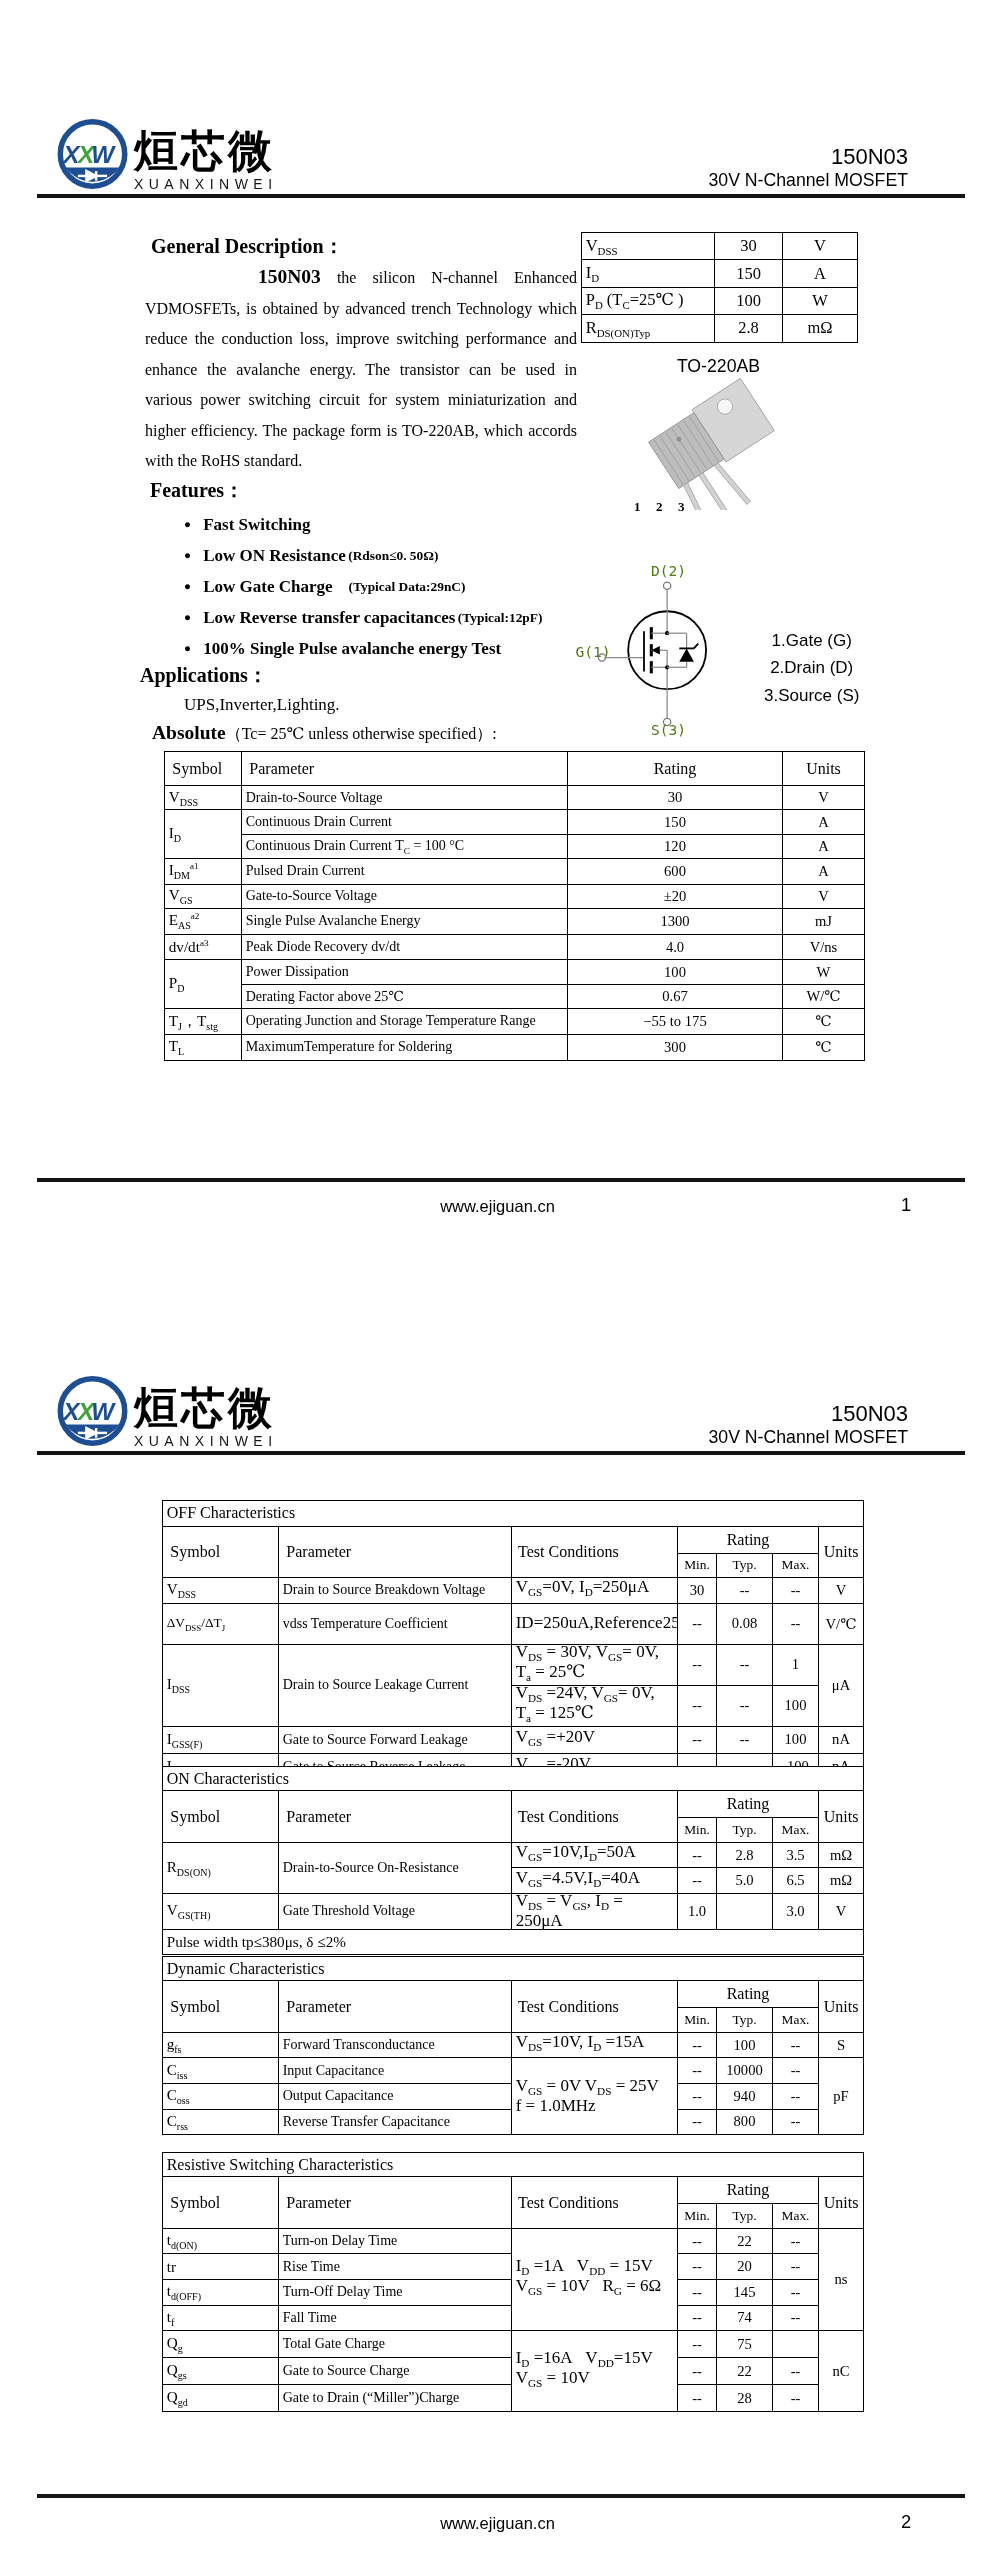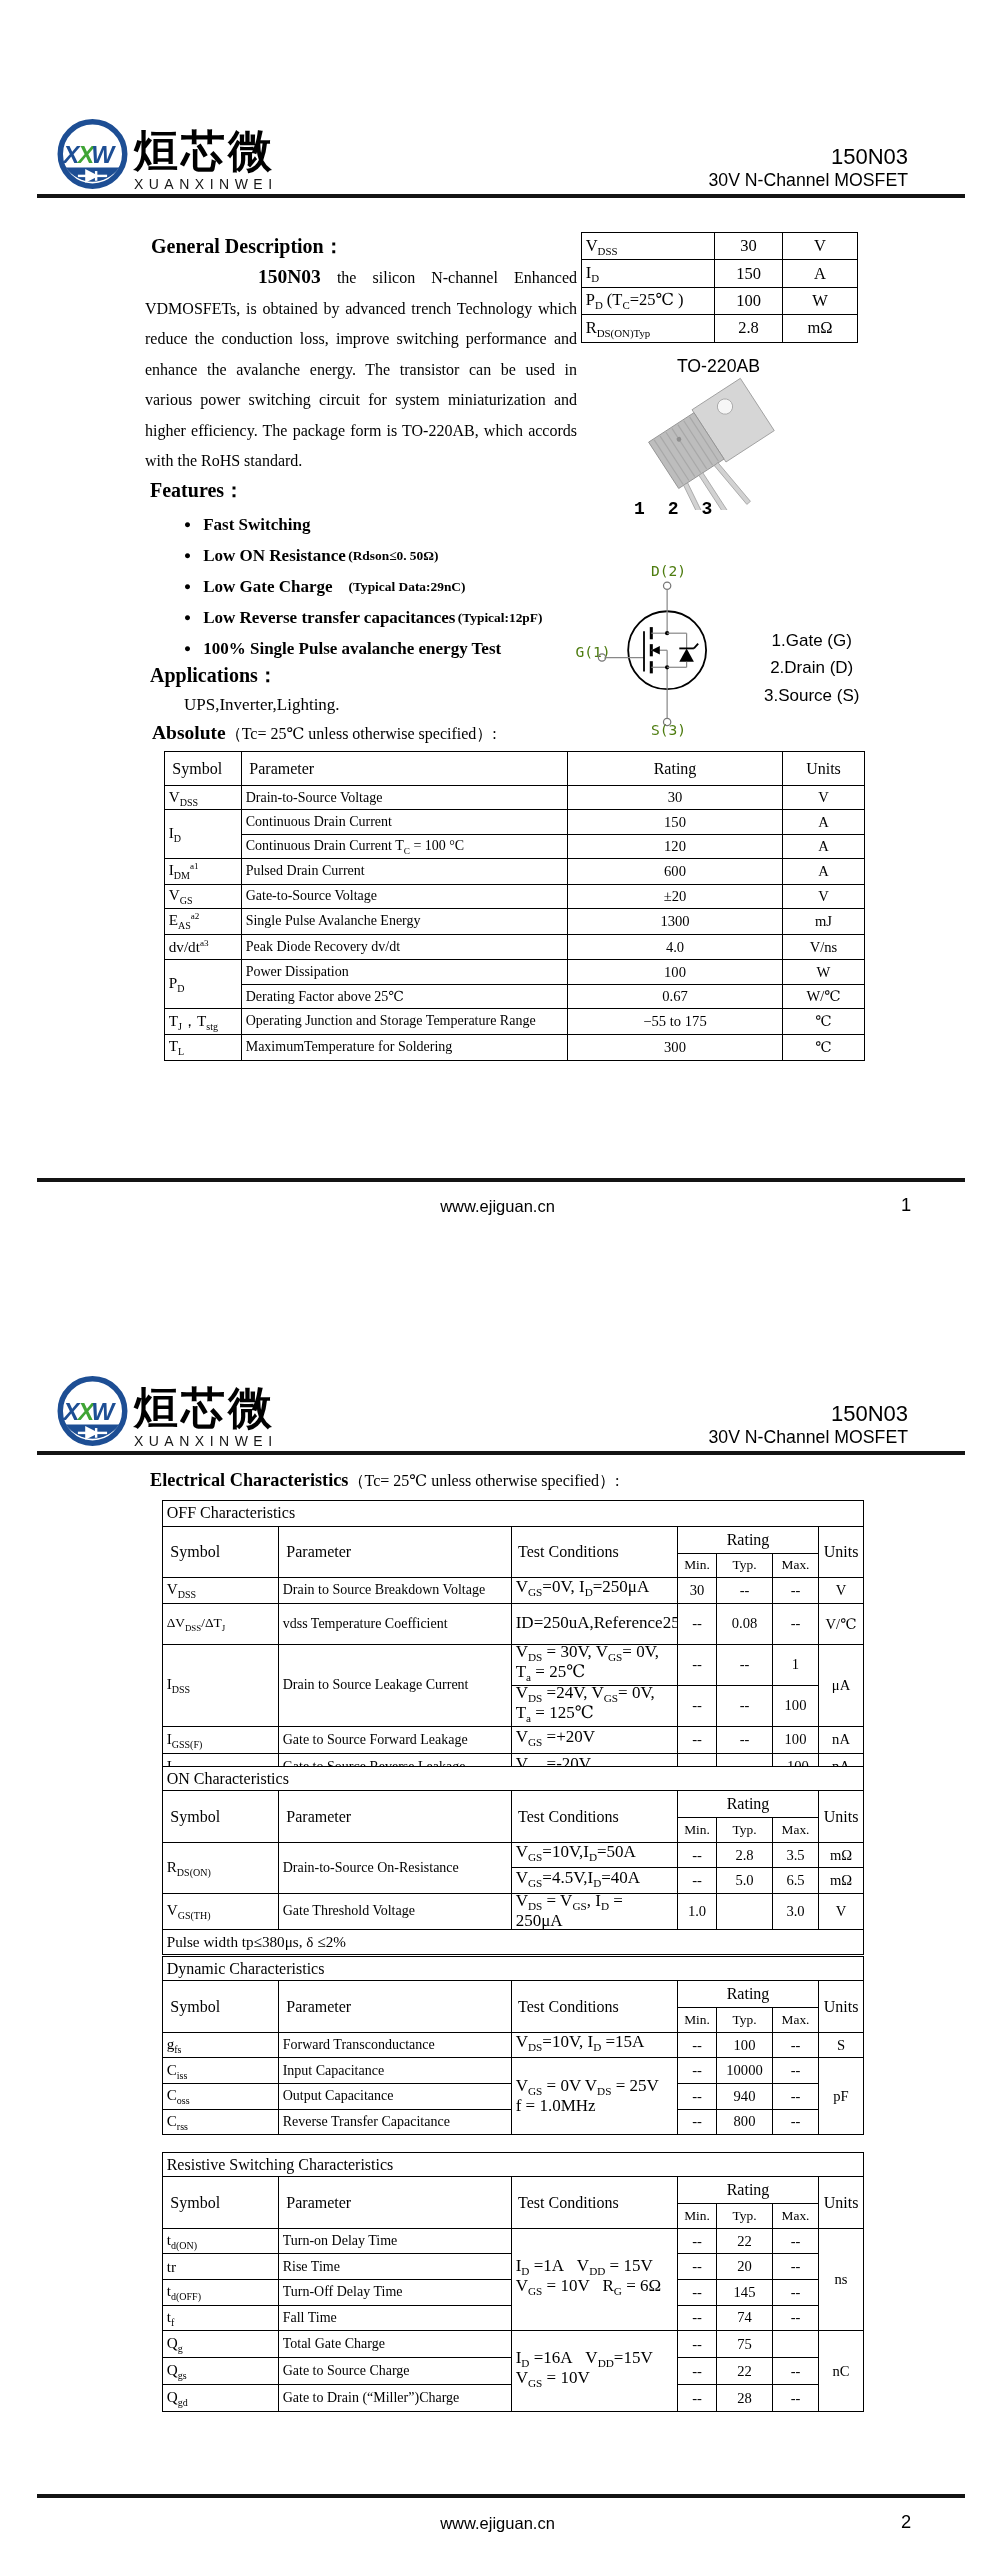--- a/index.html
+++ b/index.html
@@ -44,21 +44,21 @@
   .note-cell{font-size:15.2px;padding-left:7.3px}
   sub{font-size:66%}
   sup{font-size:60%}
   .qp{font-size:16.5px;padding-left:8.5px}
   .qv{font-size:16.5px}
   .footer-rule{left:37px;width:928px;height:4.3px;background:#141414}
   .footer-site{left:0;width:995px;text-align:center;font-size:16.5px;
     font-family:"Liberation Sans","DejaVu Sans",sans-serif}
   .footer-page{font-size:18.3px;font-family:"Liberation Sans","DejaVu Sans",sans-serif}
   .pkg-title{width:183px;text-align:center;font-size:17.7px;font-family:"Liberation Sans","DejaVu Sans",sans-serif}
-  .pins{font-size:18px;font-weight:bold;letter-spacing:6.1px;font-family:Liberation Mono, monospace}
+  .pins{font-size:13px;font-weight:bold;letter-spacing:6.1px;font-family:Liberation Serif, serif}
   .symwrap{width:177px;height:189px}
   .symlabel{position:absolute;font-size:14.6px;color:#4d7c0f;
     font-family:"DejaVu Sans Mono","Liberation Mono",monospace}
   .pinlist{font-size:17px;line-height:27.4px;font-family:"Liberation Sans","DejaVu Sans",sans-serif;text-align:center}
 </style>
 </head>
 <body>
 
 <div class="sheet">
 
@@ -215,21 +215,21 @@
         <span class="feature-main">Low Reverse transfer capacitances</span>
         <span class="feature-note">(Typical:12pF)</span>
       </li>
     <li>
         <span class="bullet">●</span>
         <span class="feature-main">100% Single Pulse avalanche energy Test</span>
         <span class="feature-note"></span>
       </li>
   </ul>
 
-  <div class="abs h1" style="left:150px;top:662px">Applications：</div>
+  <div class="abs h1" style="left:140px;top:662px">Applications：</div>
   <div class="abs apps-text" style="left:184px;top:695px">UPS,Inverter,Lighting.</div>
 
   <div class="abs" style="left:152px;top:722px">
     <span class="h1b">Absolute</span><span class="hcond">（Tc= 25℃  unless otherwise specified）:</span>
   </div>
 
   <table class="dtable" style="left:164px;top:751px;width:701px">
     <colgroup>
         <col style="width:77px">
         <col style="width:326px">
@@ -336,23 +336,20 @@
     </div>
   </div>
 
   <div class="abs hdr-right" style="top:1402px">
     <div class="hdr-part">150N03</div>
     <div class="hdr-sub">30V N-Channel MOSFET</div>
   </div>
 
   <div class="abs hdr-rule" style="top:1451px"></div>
 
-  <div class="abs" style="left:150px;top:1470px">
-    <span class="h1b" style="font-size:18.3px">Electrical Characteristics</span><span class="hcond">（Tc= 25℃  unless otherwise specified）:</span>
-  </div>
 
   <table class="dtable" style="left:162px;top:1500px;width:701px">
     <colgroup>
         <col style="width:116px">
         <col style="width:233px">
         <col style="width:166px">
         <col style="width:39px">
         <col style="width:56px">
         <col style="width:46px">
         <col style="width:45px">

